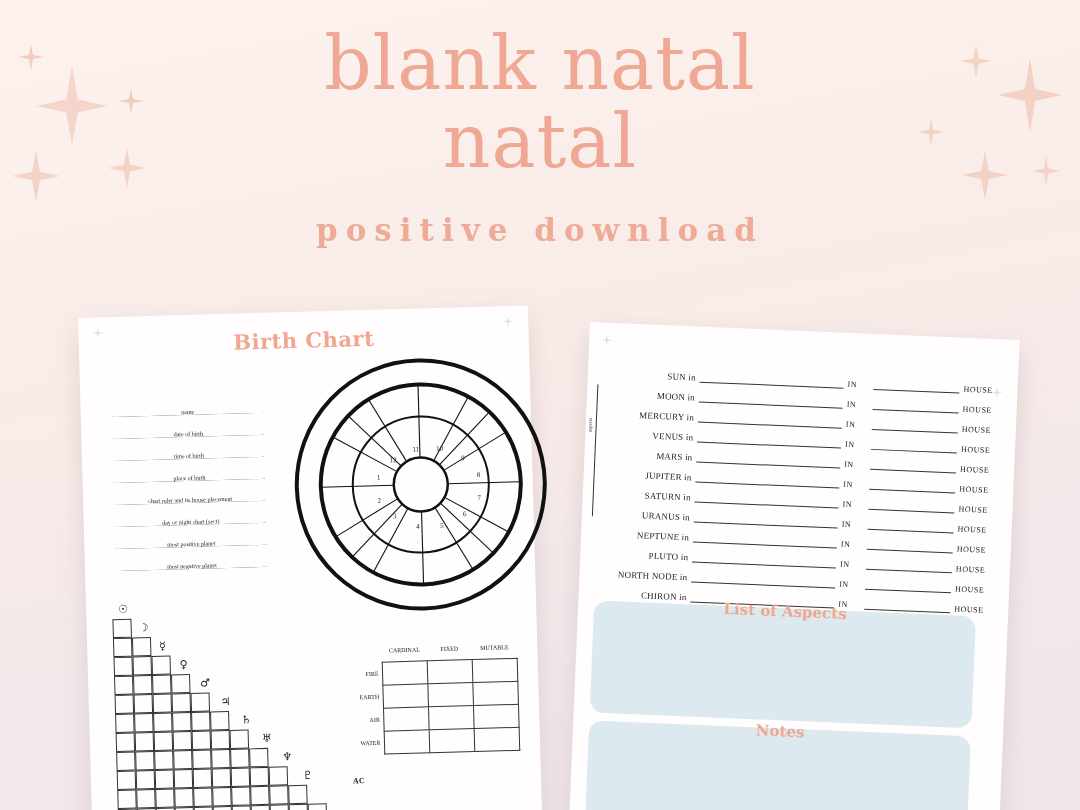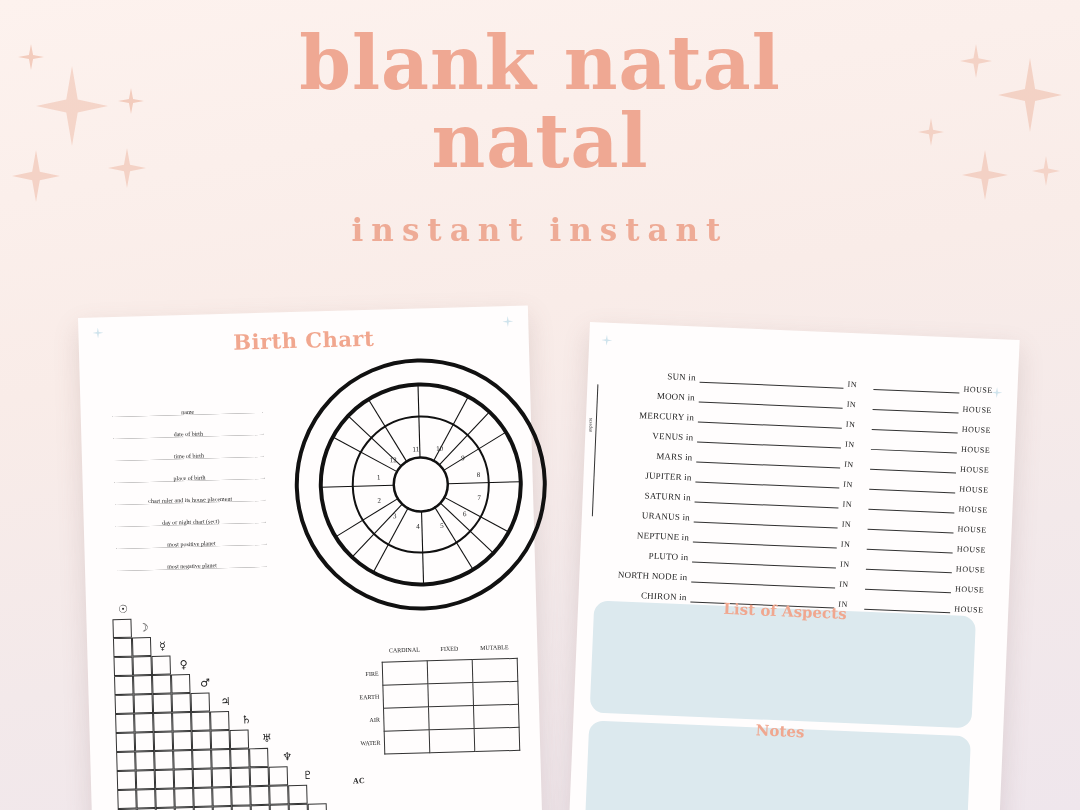--- a/index.html
+++ b/index.html
@@ -38,21 +38,21 @@
 
   
   .headline {
     position: absolute;
     left: 0;
     right: 0;
     top: 24px;
     text-align: center;
     color: #efa893;
     font-family: "DejaVu Serif", serif;
-    font-weight: bold;
+    font-weight: normal;
     letter-spacing: 1px;
   }
   .headline .l1 {
     font-size: 74px;
     line-height: 78px;
   }
   .headline .l2 {
     font-size: 74px;
     line-height: 78px;
   }
@@ -351,21 +351,21 @@
       <i></i>
     </div>
   <div class="sparkle" style="left:1032px;top:156px;width:28px;height:30px;opacity:.55;">
       <i></i>
     </div>
 
   <div class="headline">
     <div class="l1">blank natal</div>
     <div class="l2">natal</div>
   </div>
-  <div class="subhead">instant instant</div>
+  <div class="subhead">positive download</div>
 
   <div class="page" id="page-left">
     <div class="corner-star" style="left:14px;top:10px;">
         <i></i>
       </div>
     <div class="corner-star" style="left:424px;top:10px;">
         <i></i>
       </div>
 
     <div class="page-title">Birth Chart</div>

